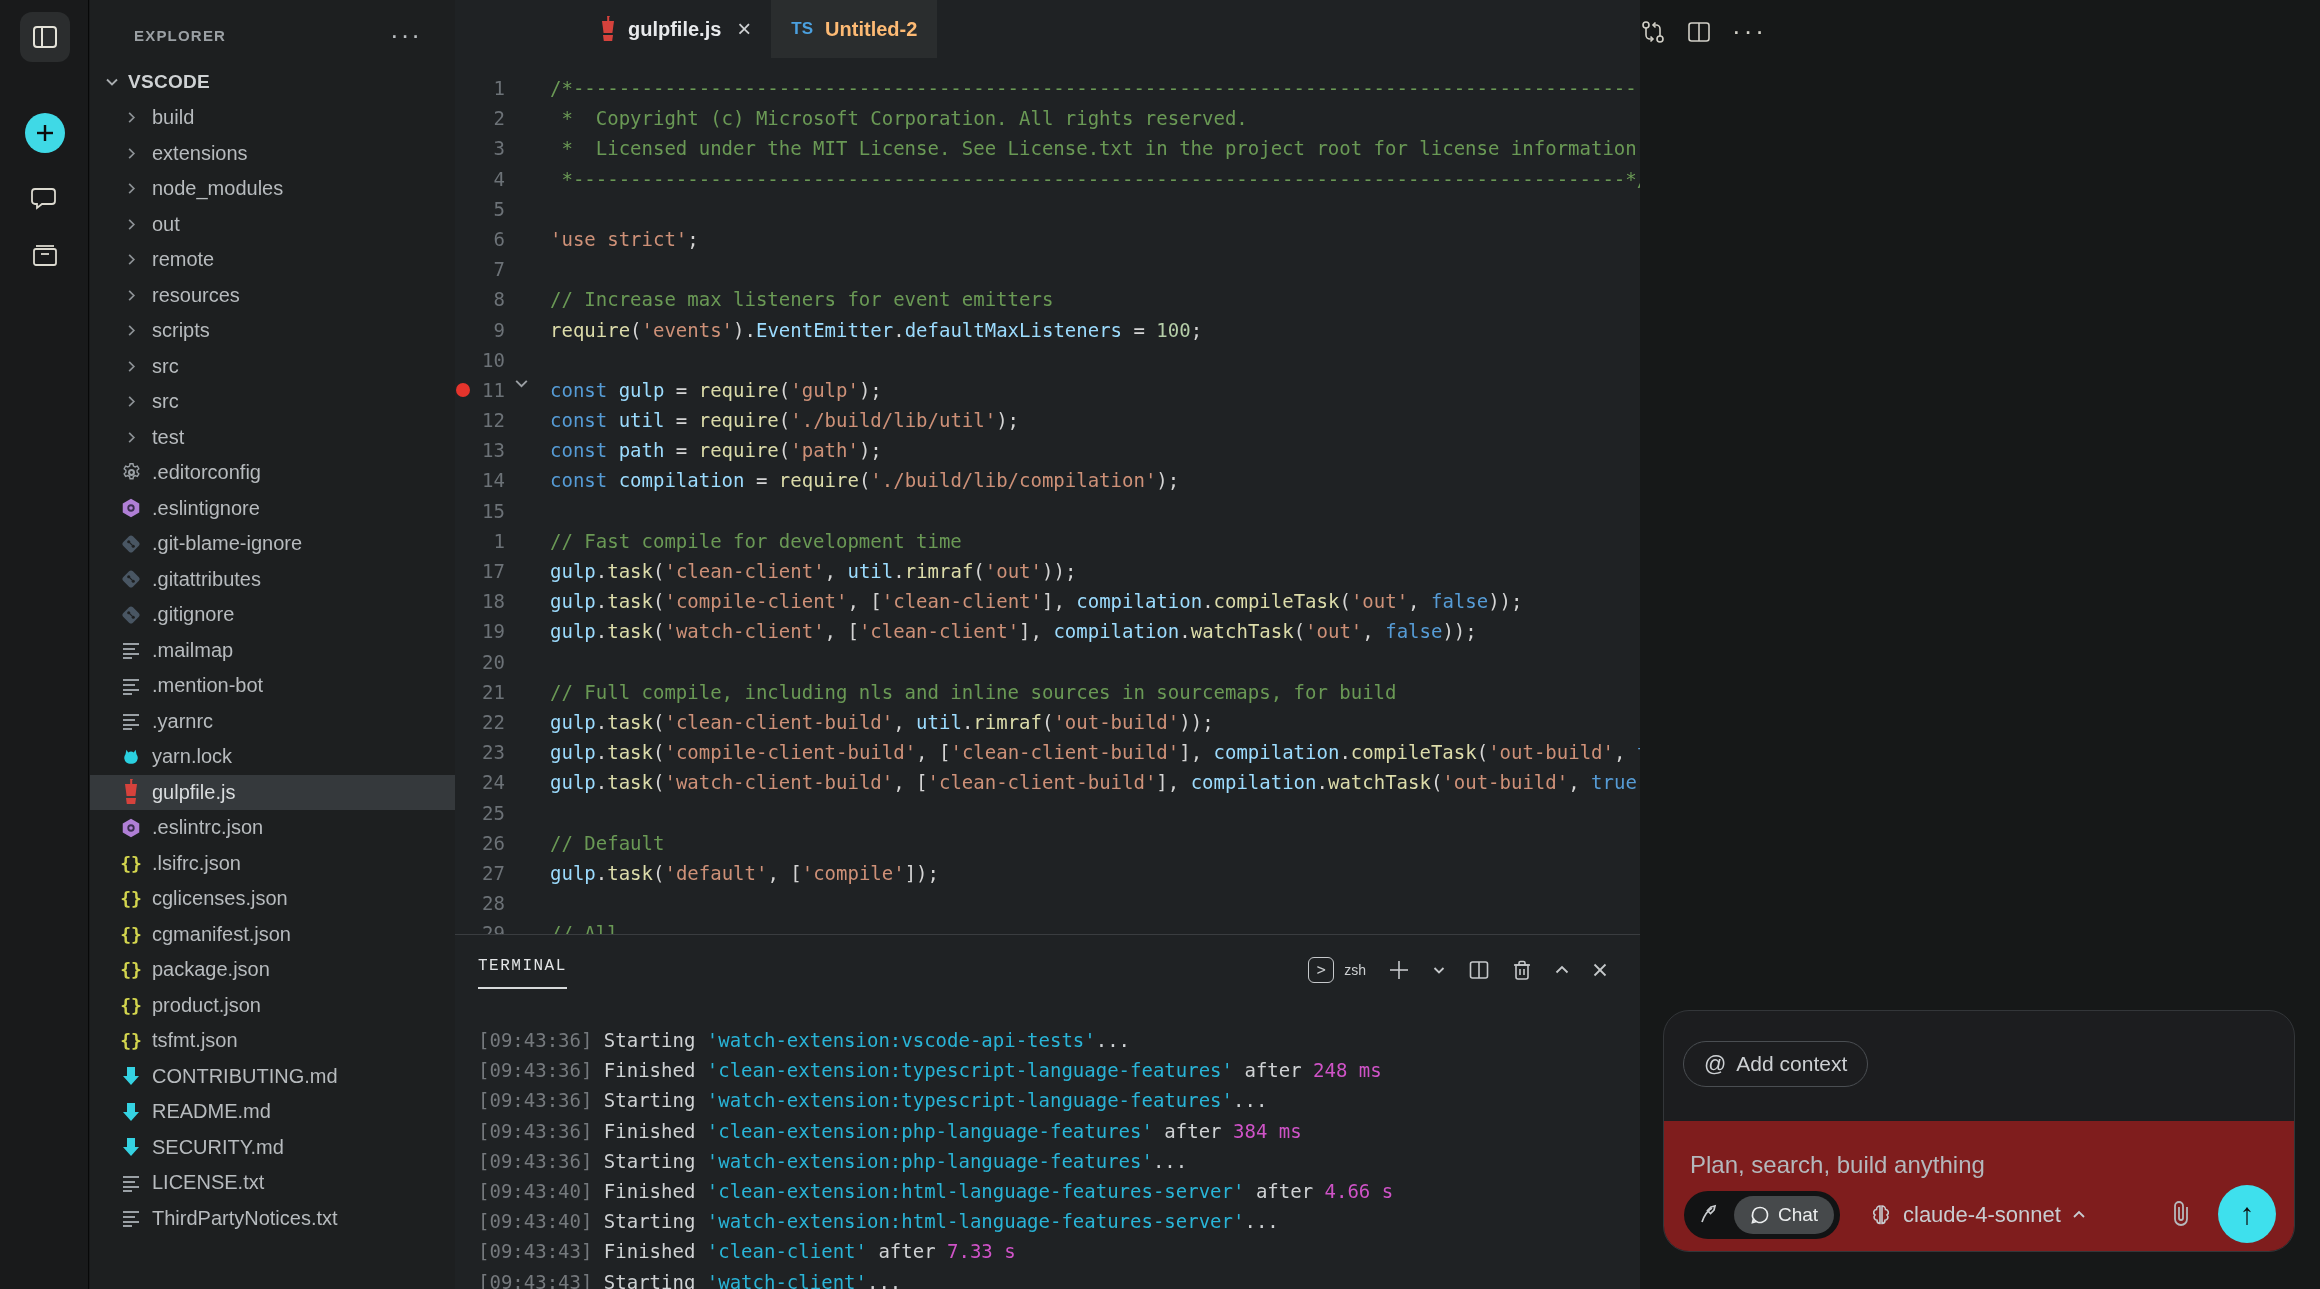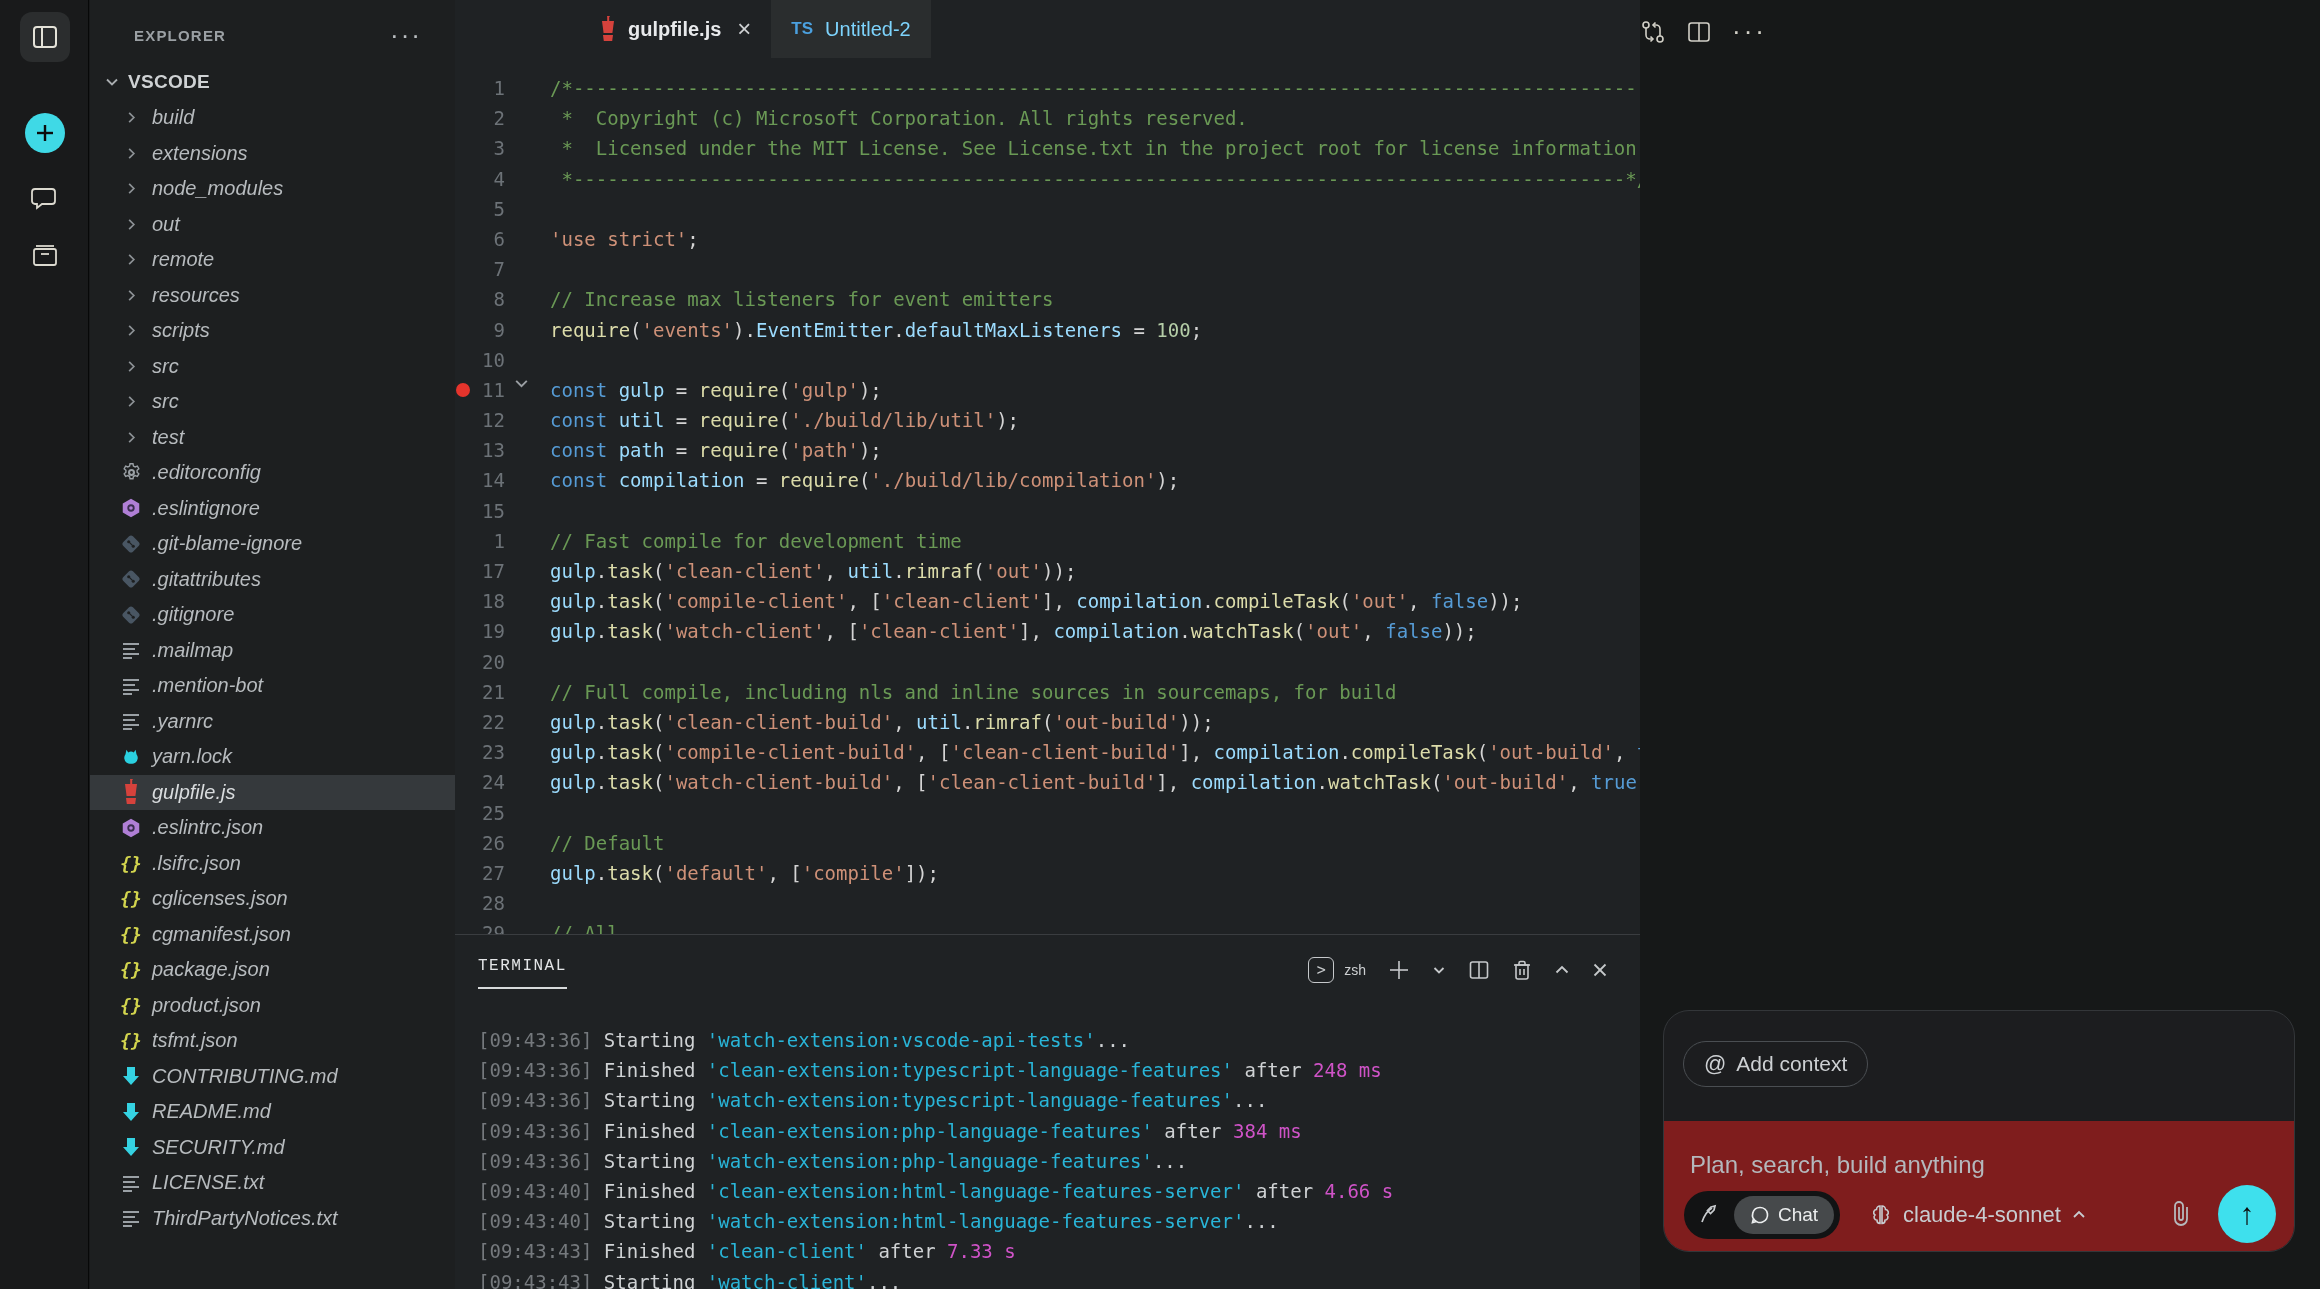--- a/index.html
+++ b/index.html
@@ -21,41 +21,41 @@
     display:flex; align-items:center; justify-content:center; }
   #act-chat { top:183px; } #act-arch { top:240px; }
   .warmicon { color:#dbd9cf; }
   
   #sidebar { position:absolute; left:90px; top:0; width:365px; height:100%; background:#1d1f20; }
   #exp-head { position:absolute; left:0; top:20px; width:100%; height:34px; }
   #exp-title { position:absolute; left:44px; top:7px; font-size:15px; letter-spacing:1.2px;
     color:#9ba0a4; font-weight:600; }
   #exp-more { position:absolute; left:300px; top:0px; font-size:26px; color:#b9bdc0; letter-spacing:2px; }
   #tree { position:absolute; left:0; top:64px; width:100%; }
-  .trow { position:relative; height:35.5px; display:flex; align-items:center; cursor:pointer;font-style:italic; }
+  .trow { position:relative; height:35.5px; display:flex; align-items:center; cursor:pointer; }
   .trow.sel { background:#35393c; }
   .trow .chev { position:absolute; left:34px; width:18px; text-align:center; color:#8d9296; }
   .trow .ficon { position:absolute; left:28px; width:26px; height:24px;
     display:flex; align-items:center; justify-content:center; }
   .trow .lbl { position:absolute; left:62px; font-size:20px; color:#b7bbbe; white-space:nowrap; }
   .trow.sel .lbl { color:#d9dcde; }
   #rootrow { position:relative; height:36px; display:flex; align-items:center; }
   #rootrow .chev { position:absolute; left:14px; color:#a9adb0; }
   #rootrow .lbl { position:absolute; left:38px; font-size:19px; font-weight:700; color:#cfd2d4; letter-spacing:.3px; }
   .json-braces { font-family:"DejaVu Sans Mono", monospace; font-weight:700; font-size:18px; color:#d3d54e; }
   .ts-glyph { font-weight:700; font-size:17px; color:#4ba0df; }
   
   #editor { position:absolute; left:455px; top:0; width:1185px; height:100%; background:#1f2224; }
   #tabs { position:absolute; left:0; top:0; width:100%; height:58px; display:flex; }
   .tab { height:58px; display:flex; align-items:center; gap:12px; padding:0 20px; cursor:pointer; }
   #tab-active { margin-left:125px; }
   #tab-active .tlabel { color:#e8eaec; font-size:20px; font-weight:600; }
   #tab-active .tclose { color:#cdd0d2; font-size:24px; margin-left:4px; }
   #tab-inactive { background:#2a2d2e;align-items:center; }
-  #tab-inactive .tlabel { color:#7dd3fc; font-size:20px; }
+  #tab-inactive .tlabel { color:#fdba74; font-size:20px;font-weight:bold; }
   #code { position:absolute; left:0; top:58px; width:100%; height:876px; overflow:hidden;
     font-family:"DejaVu Sans Mono", monospace; font-size:19px; }
   #codelines { position:absolute; top:15px; left:0; width:100%; }
   .cl { position:relative; height:30.2px; line-height:30.2px; white-space:pre; }
   .cl .ln { position:absolute; left:0; width:50px; text-align:right; color:#6c7277; }
   .cl .bp { position:absolute; left:1px; top:8px; width:14px; height:14px; border-radius:50%; background:#e5342c; }
   .cl .fold { position:absolute; left:58px; top:0; color:#9ba0a4; }
   .cl .ct { position:absolute; left:95px; }
   .tk-cm{color:#6a9955} .tk-kw{color:#569cd6} .tk-var{color:#9cdcfe}
   .tk-fn{color:#dcdcaa} .tk-str{color:#ce9178} .tk-pun{color:#d4d4d4} .tk-num{color:#b5cea8}

